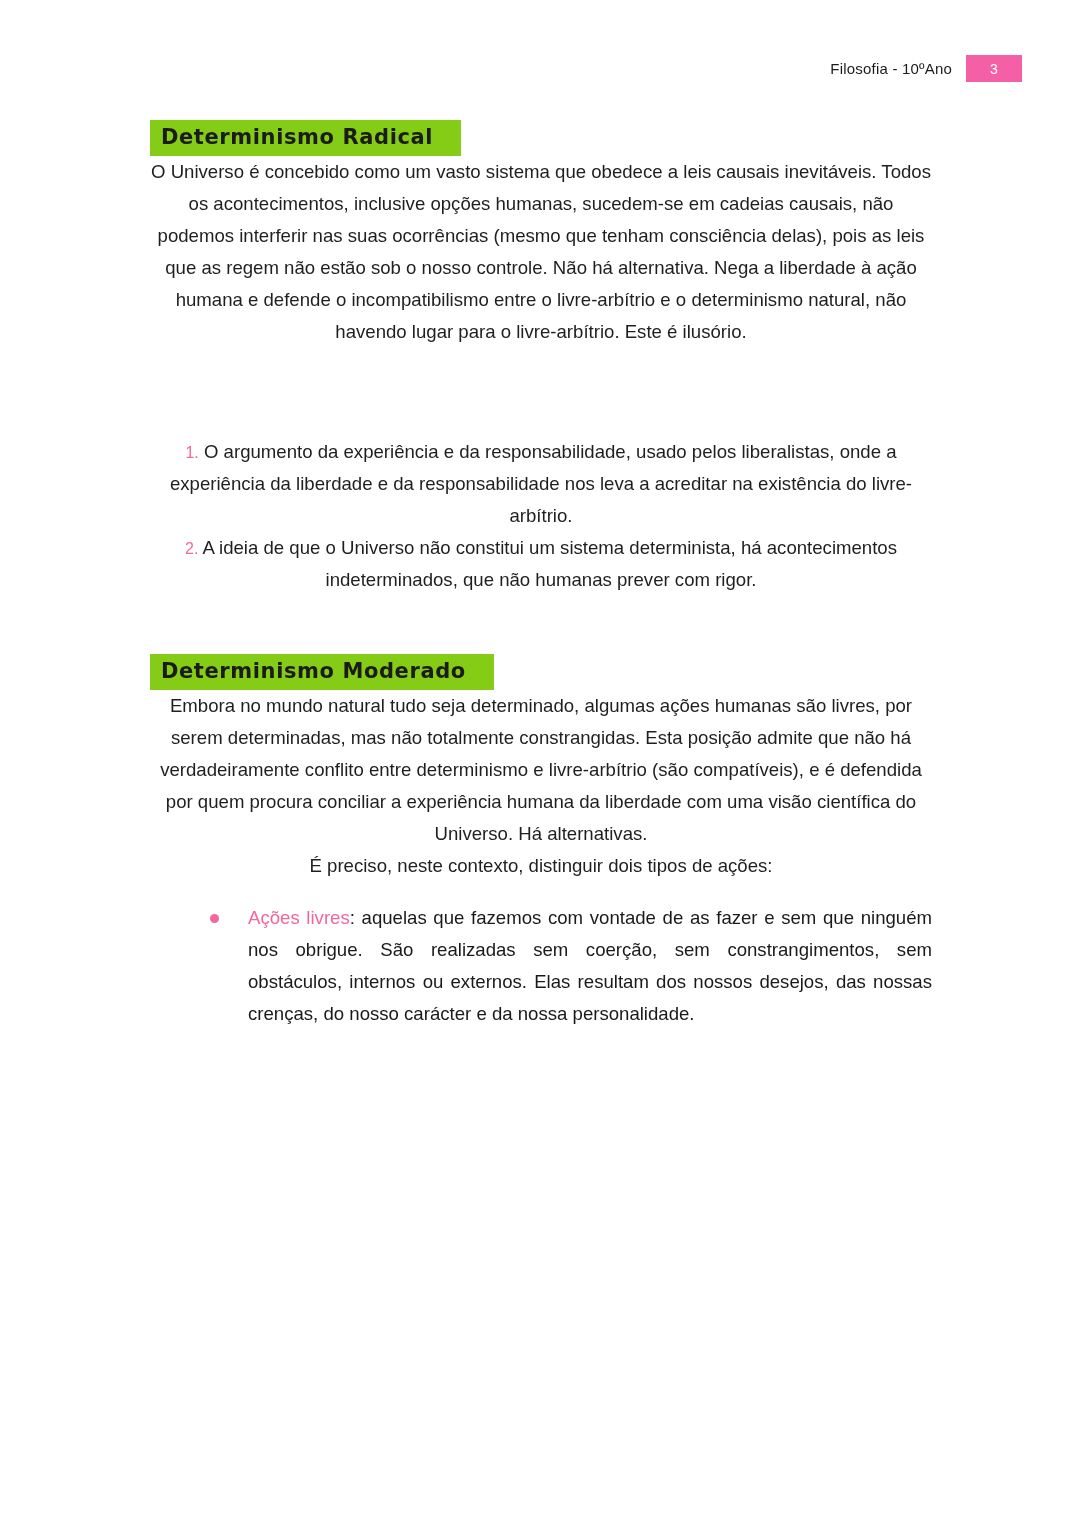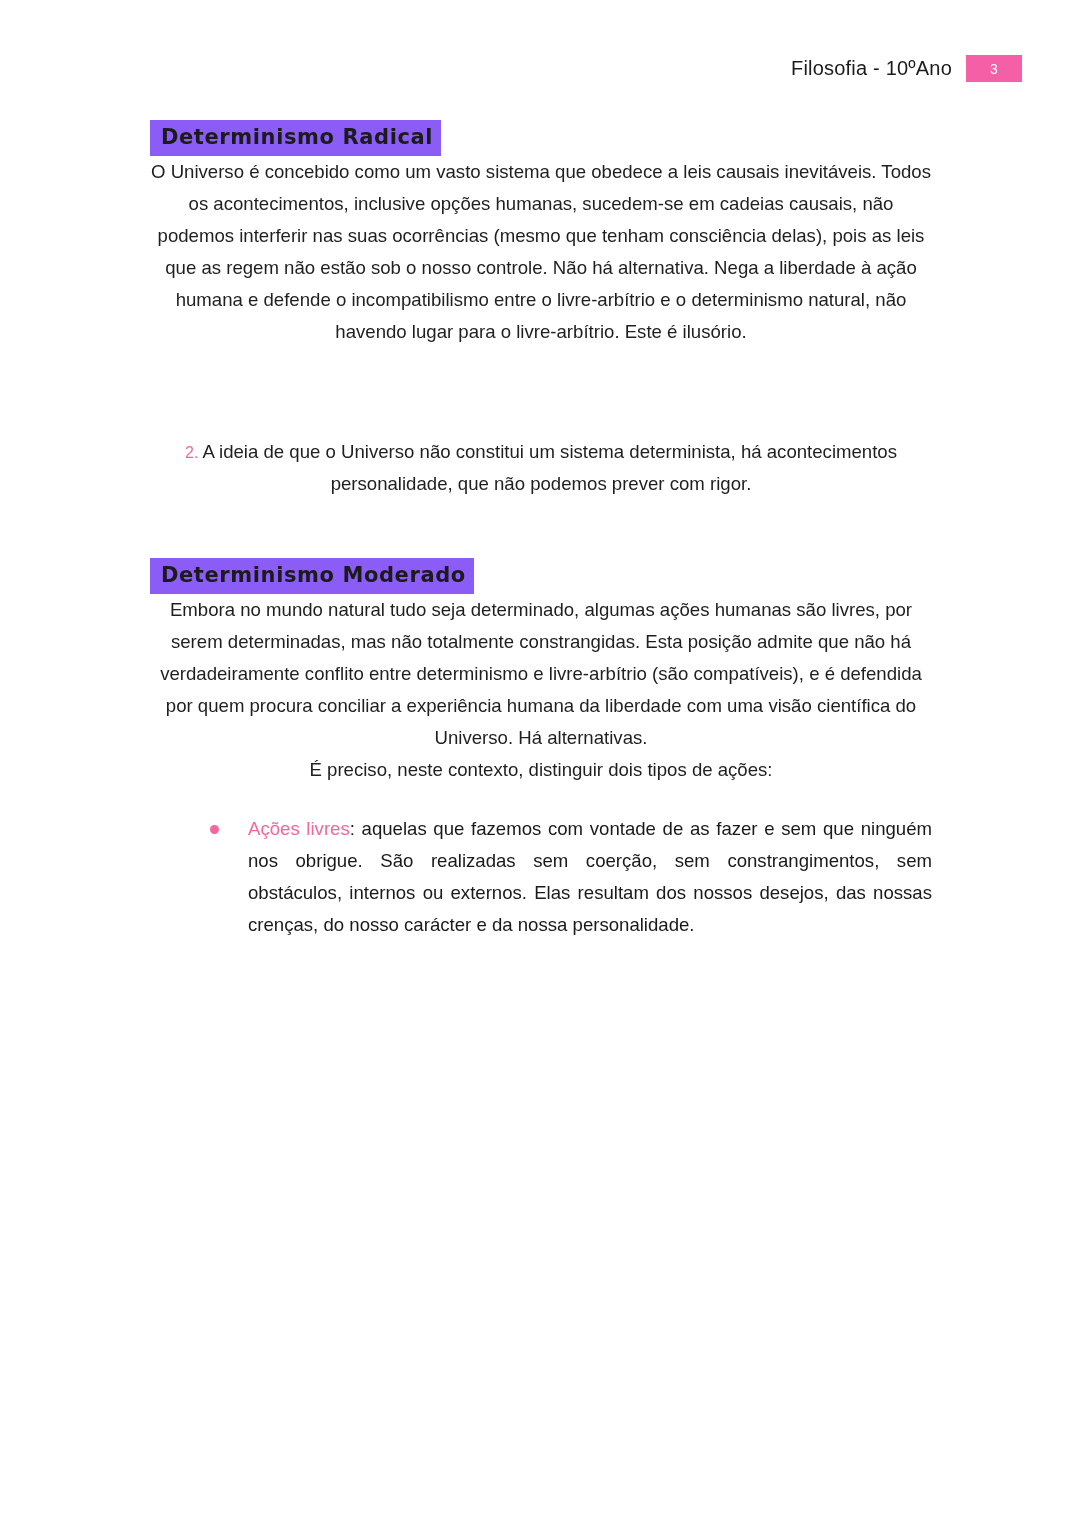--- a/index.html
+++ b/index.html
@@ -26,21 +26,21 @@
   
   .header {
     position: absolute;
     top: 55px;
     right: 58px;
     display: flex;
     align-items: center;
     gap: 14px;
   }
   .header-title {
-    font-size: 20px;
+    font-size: 15px;
     color: #1c1c1c;
     letter-spacing: 0.2px;
     white-space: nowrap;
   }
   .page-number-badge {
     background: #f45fa6;
     color: #ffffff;
     font-size: 14px;
     width: 56px;
     height: 27px;
@@ -53,27 +53,27 @@
   .content {
     position: absolute;
     left: 150px;
     top: 120px;
     width: 782px;
   }
 
   
   .hl-heading {
     display: inline-block;
-    background: #8b5cf6;
+    background: #84cc16;
     color: #1b1b1b;
     font-family: "DejaVu Sans", sans-serif;
     font-weight: bold;
     font-size: 21px;
     letter-spacing: 0.6px;
-    padding: 6px 8px 7px 11px;
+    padding: 6px 28px 7px 11px;
     line-height: 1.1;
   }
 
   .pink-heading {
     color: #f2679e;
     font-family: "DejaVu Sans", sans-serif;
     font-weight: bold;
     font-size: 20px;
     letter-spacing: 0.4px;
     line-height: 1.2;
@@ -94,21 +94,21 @@
   .mt-58 { margin-top: 58px; }
   .mt-34 { margin-top: 34px; }
 
   .num {
     color: #f2679e;
     font-size: 16px;
   }
 
   
   ul.bullets {
-    margin: 27px 0 0 0;
+    margin: 20px 0 0 0;
     padding: 0 0 0 60px;
     list-style: none;
   }
   ul.bullets li {
     position: relative;
     font-size: 18.6px;
     line-height: 1.72;
     text-align: justify;
     padding-left: 38px;
   }
@@ -137,24 +137,28 @@
 
   <div class="content">
 
     <div>
       <div class="hl-heading">Determinismo Radical</div>
       <p class="body-text mt-40">O Universo é concebido como um vasto sistema que obedece a leis causais inevitáveis. Todos os acontecimentos, inclusive opções humanas, sucedem-se em cadeias causais, não podemos interferir nas suas ocorrências (mesmo que tenham consciência delas), pois as leis que as regem não estão sob o nosso controle. Não há alternativa. Nega a liberdade à ação humana e defende o incompatibilismo entre o livre-arbítrio e o determinismo natural, não havendo lugar para o livre-arbítrio. Este é ilusório.</p>
     </div>
 
     <div class="mt-88">
 
+      <p class="body-text mt-34">
+        <span class="num">1.</span>
+        <span>O argumento da experiência e da responsabilidade, usado pelos liberalistas, onde a experiência da liberdade e da responsabilidade nos leva a acreditar na existência do livre-arbítrio.</span>
+      </p>
 
       <p class="body-text mt-28">
         <span class="num">2.</span>
-        <span>A ideia de que o Universo não constitui um sistema determinista, há acontecimentos personalidade, que não podemos prever com rigor.</span>
+        <span>A ideia de que o Universo não constitui um sistema determinista, há acontecimentos indeterminados, que não humanas prever com rigor.</span>
       </p>
 
     </div>
 
     <div class="mt-58">
       <div class="hl-heading">Determinismo Moderado</div>
       <p class="body-text mt-40">Embora no mundo natural tudo seja determinado, algumas ações humanas são livres, por serem determinadas, mas não totalmente constrangidas. Esta posição admite que não há verdadeiramente conflito entre determinismo e livre-arbítrio (são compatíveis), e é defendida por quem procura conciliar a experiência humana da liberdade com uma visão científica do Universo. Há alternativas.</p>
       <p class="body-text mt-28">É preciso, neste contexto, distinguir dois tipos de ações:</p>
 
       <ul class="bullets">

